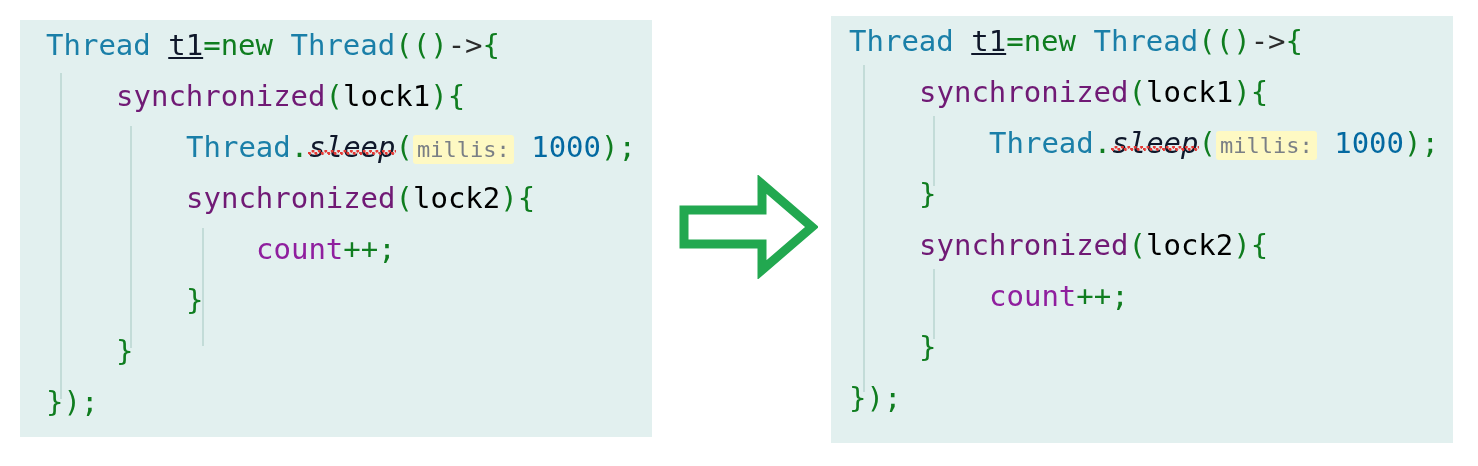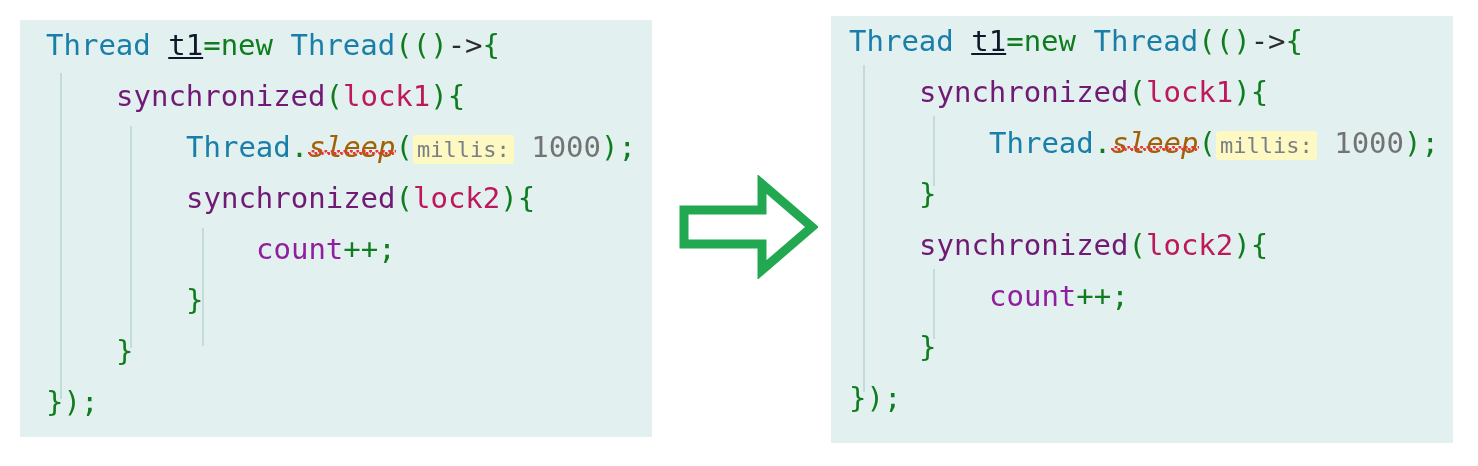--- a/index.html
+++ b/index.html
@@ -34,24 +34,24 @@
     width:2px;
     background:#c3dcd8;
   }
 
   
   .t-type   { color:#1a7fa8;text-align:right; }      
   .t-ident  { color:#0f172a;text-decoration:underline; }      
   .t-kw     { color:#0f7d1f; }      
   .t-punct  { color:#0f7d1f; }
   .t-method { color:#701a75; }      
-  .t-var    { color:#be185d; }      
+  .t-var    { color:#000000; }      
   .t-field  { color:#8f1f9e; }      
-  .t-call   { color:#a16207; font-style:italic; position:relative; }
-  .t-num    { color:#737373;margin-top:44px; }
+  .t-call   { color:#0f172a; font-style:italic; position:relative; }
+  .t-num    { color:#0369a1;margin-top:44px; }
   .t-arrow  { color:#2b2b2b; }
 
   
   .squiggle::after{
     content:"";
     position:absolute;
     left:0; right:0; bottom:9px;
     height:5px;
     background-image:
       radial-gradient(circle at 1.6px 3.2px, #e53935 1.5px, transparent 1.7px),

